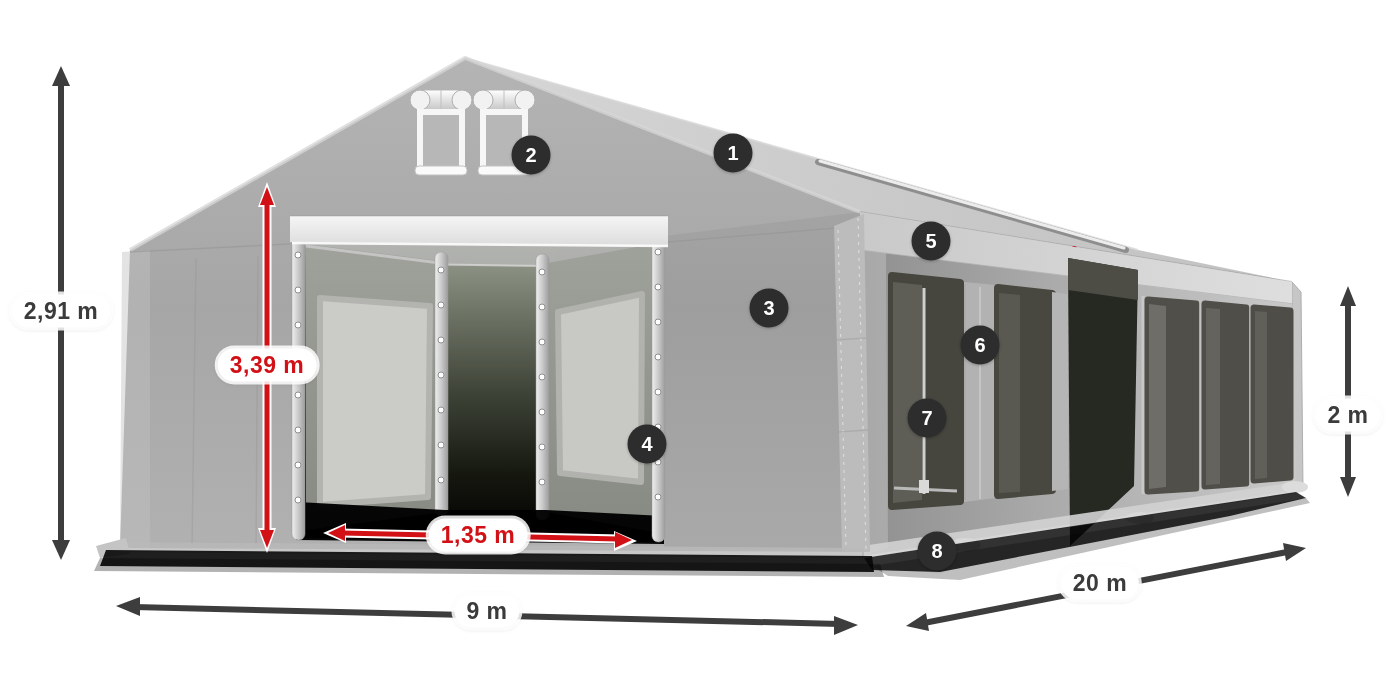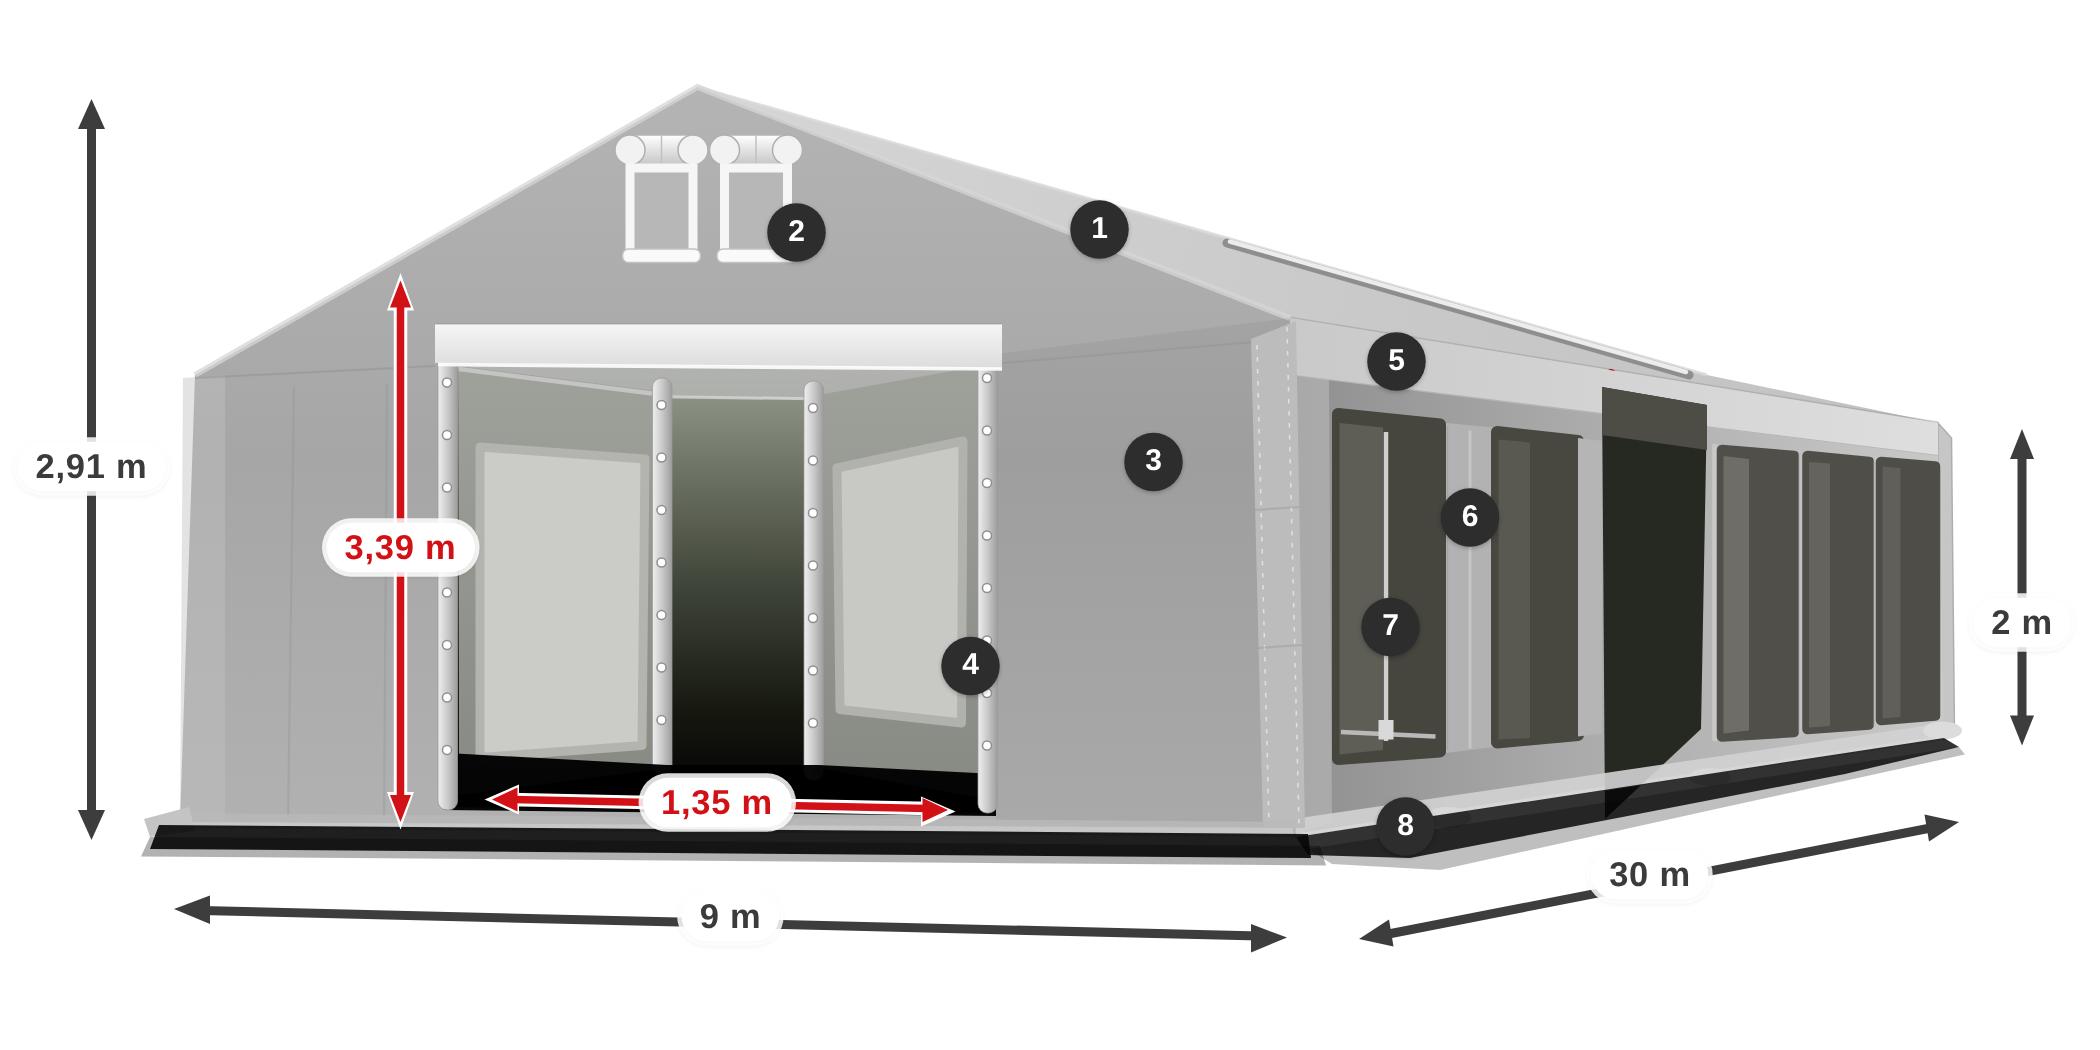--- a/index.html
+++ b/index.html
@@ -306,21 +306,21 @@
       <polygon points="1348,497 1340,477 1356,477" fill="#3d3d3d"></polygon>
     </g>
   </g>
 </svg>
 
 <div class="overlay">
   <div class="pill" style="left:61px;top:311px;">2,91 m</div>
   <div class="pill red" style="left:267px;top:365px;">3,39 m</div>
   <div class="pill red" style="left:478px;top:535px;">1,35 m</div>
   <div class="pill" style="left:487px;top:611px;">9 m</div>
-  <div class="pill" style="left:1100px;top:583px;">30 m</div>
+  <div class="pill" style="left:1100px;top:583px;">20 m</div>
   <div class="pill" style="left:1348px;top:391px;margin-top:24px;">2 m</div>
 
   <div class="badge" style="left:733px;top:153px;">1</div>
   <div class="badge" style="left:531px;top:155px;">2</div>
   <div class="badge" style="left:769px;top:308px;">3</div>
   <div class="badge" style="left:647px;top:444px;">4</div>
   <div class="badge" style="left:931px;top:241px;">5</div>
   <div class="badge" style="left:980px;top:345px;">6</div>
   <div class="badge" style="left:927px;top:418px;">7</div>
   <div class="badge" style="left:937px;top:551px;">8</div>

